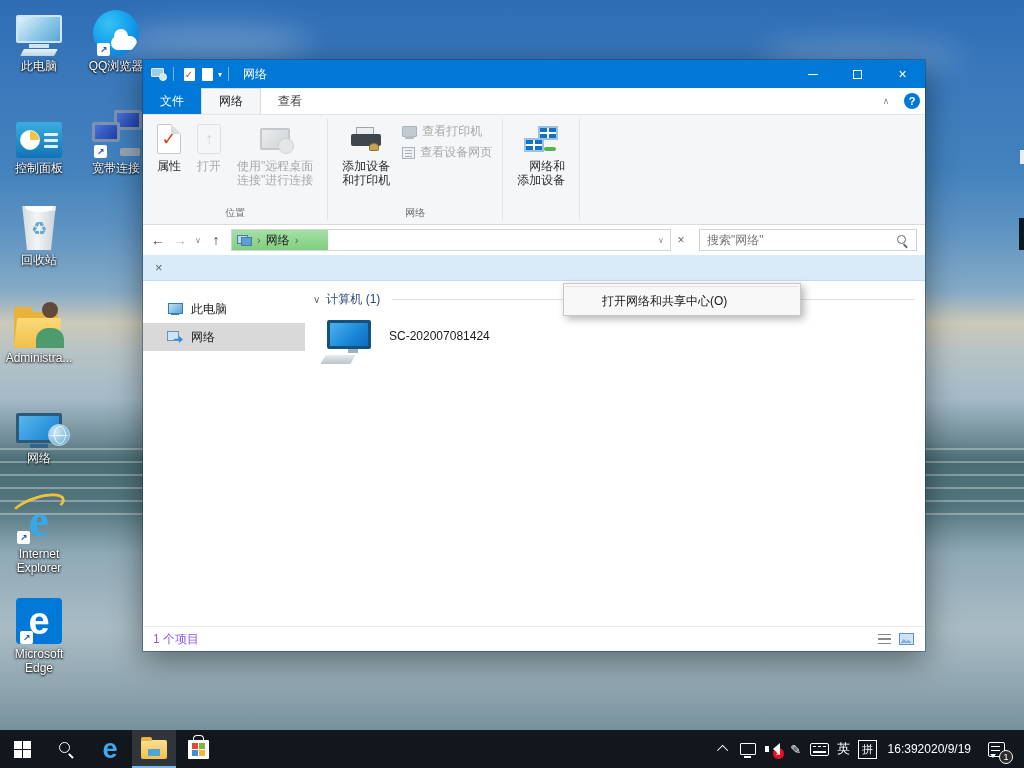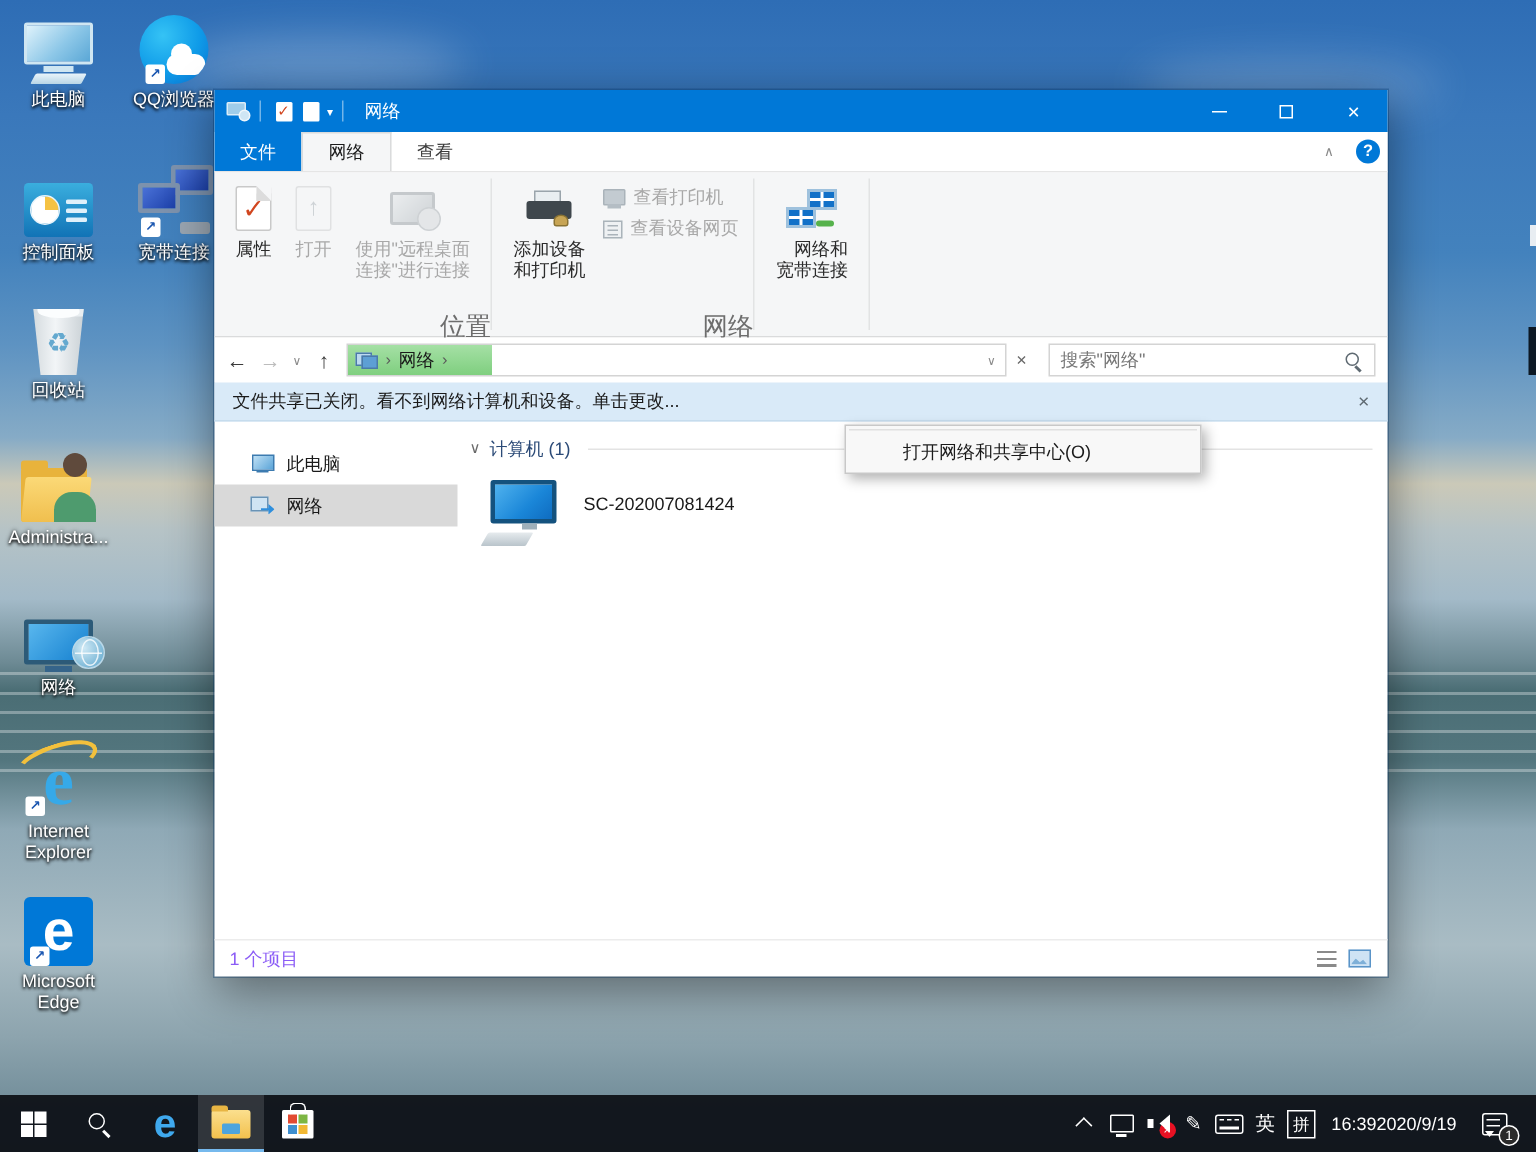--- a/index.html
+++ b/index.html
@@ -113,21 +113,21 @@
   .tab.active { background:#f5f6f7; border:1px solid #dadbdc; border-bottom:none; color:#1a1a1a; }
   .tabrow .spacer { flex:1; }
   .rib-collapse { width:26px; display:flex; align-items:center; justify-content:center; color:#888; font-size:9px; }
   .rib-help { width:26px; display:flex; align-items:center; justify-content:center; }
   .rib-help .q { width:16px; height:16px; border-radius:50%; background:#0078d7; color:#fff; display:flex; align-items:center; justify-content:center; font-size:11px; font-weight:bold; }
 
   .ribbon { height:110px; background:#f5f6f7; display:flex; flex:none; border-bottom:1px solid #dadbdc; }
   .rgroup { display:flex; flex-direction:column; }
   .rsep { width:1px; background:#e2e3e4; margin:4px 0; }
   .rbuttons { flex:1; display:flex; align-items:flex-start; padding:4px 6px 0; }
-  .rlabel { height:18px; text-align:right; color:#6d6d6d; font-size:17px; }
+  .rlabel { height:18px; text-align:center; color:#6d6d6d; font-size:10px; }
   .bigbtn { display:flex; flex-direction:column; align-items:center; padding:3px 7px; margin:0 1px; }
   .bigbtn .blabel { margin-top:3px; text-align:right; line-height:14px; white-space:pre-line; color:#2b2b2b; }
   .bigbtn.disabled .blabel { color:#a8a8a8; }
   .bigbtn.disabled .bicon { opacity:.5; filter:grayscale(.6); }
   .bicon { height:34px; display:flex; align-items:center; justify-content:center; }
   .doc-prop { width:24px; height:30px; background:#fff; border:1px solid #c9c9c9; border-radius:2px; position:relative; }
   .doc-prop::after { content:""; position:absolute; right:-1px; top:-1px; border:5px solid #f5f6f7; border-left-color:#dcdcdc; border-bottom-color:#dcdcdc; }
   .doc-prop .chk { position:absolute; inset:0; display:flex; align-items:center; justify-content:center; color:#d1461f; font-size:18px; font-weight:bold; }
   .doc-open { width:24px; height:30px; background:#f4f6f8; border:1px solid #c9ced2; border-radius:2px; position:relative; }
   .doc-open .arr { position:absolute; inset:0; display:flex; align-items:center; justify-content:center; color:#9fb3c2; font-size:16px; font-weight:bold; }
@@ -462,21 +462,21 @@
       <div class="rbuttons">
         <div class="bigbtn">
           <div class="bicon">
               <div class="netshare">
                 <div class="m back"></div>
                 <div class="m front"></div>
                 <div class="cable"></div>
               </div>
             </div>
           <div class="blabel">网络和
-宽带连接</div>
+添加设备</div>
         </div>
       </div>
       <div class="rlabel"></div>
     </div>
     <div class="rsep"></div>
   </div>
 
   <div class="addressrow">
     <div class="navglyph">←</div>
     <div class="navglyph dim">→</div>
@@ -494,21 +494,20 @@
       <div class="addr-dd">∨</div>
     </div>
     <div class="stopbtn">×</div>
     <div class="searchbox">
       <span class="ph">搜索"网络"</span>
       <div class="mag"></div>
     </div>
   </div>
 
   <div class="notifbar">
-    <span class="txt">文件共享已关闭。看不到网络计算机和设备。单击更改...</span>
     <span class="x">×</span>
   </div>
 
   <div class="bodyarea">
     <div class="navpane">
       <div class="navitem">
         <div class="nv-pc"></div>
         <span>此电脑</span>
       </div>
       <div class="navitem selected">

